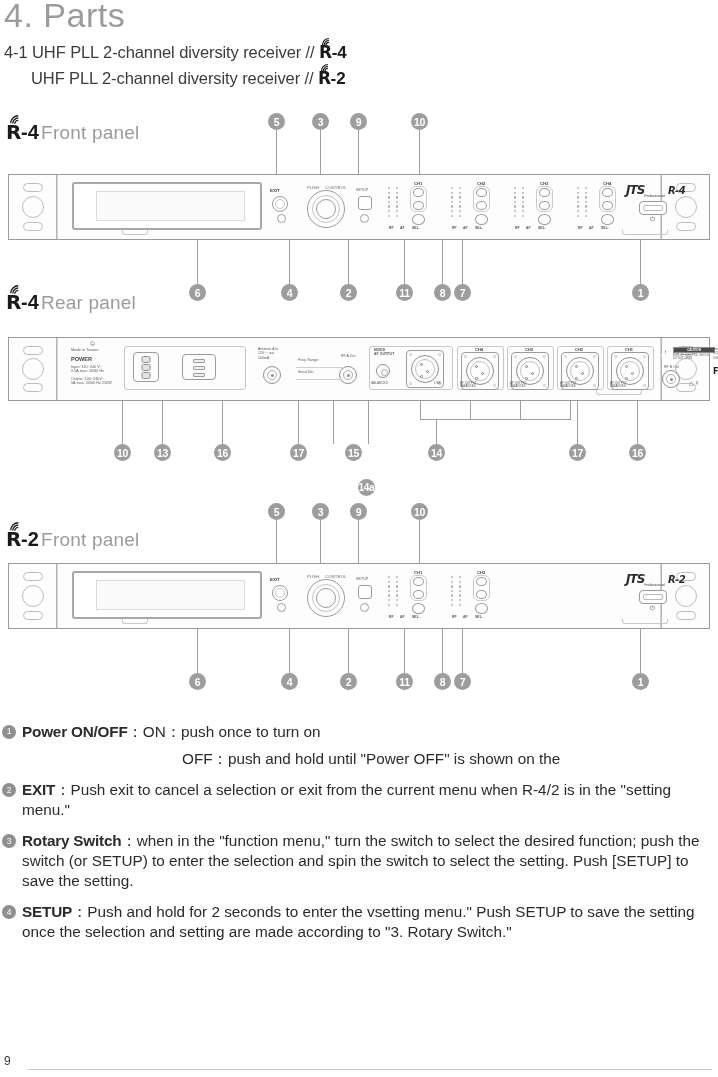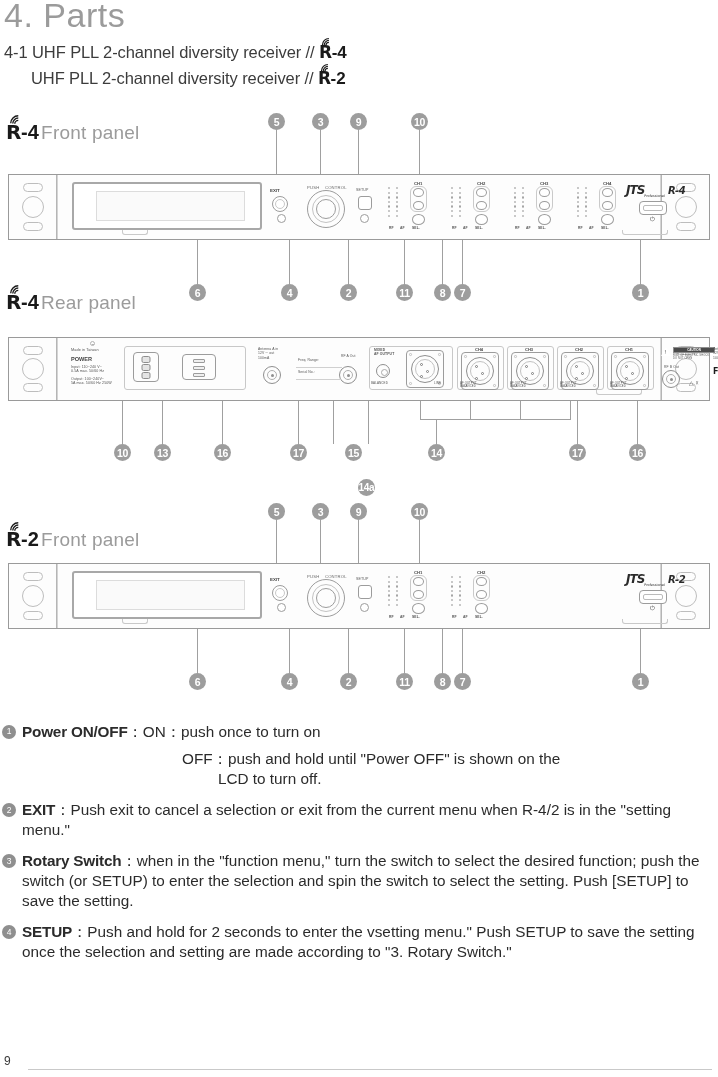--- a/index.html
+++ b/index.html
@@ -1021,21 +1021,20 @@
 <div class="cal" style="left:454px; top:673px;">7</div>
 <div class="lead v" style="left:640px; top:601px; height:72px;"></div>
 <div class="cal" style="left:632px; top:673px;">1</div>
 
 <div class="items">
 
   <div class="item">
     <span class="num">1</span>
     <b>Power ON/OFF</b><span>：</span><span>ON：push once to turn on</span>
     <div class="sub-line" style="margin-top:7px;">OFF：push and hold until "Power OFF" is shown on the</div>
-    <div class="sub-line ind2">LCD to turn off.</div>
   </div>
 
   <div class="item">
     <span class="num">2</span>
     <b>EXIT</b><span>：</span><span>Push exit to cancel a selection or exit from the current menu when R-4/2 is in the "setting menu."</span>
   </div>
 
   <div class="item">
     <span class="num">3</span>
     <b>Rotary Switch</b><span>：</span><span>when in the "function menu," turn the switch to select the desired function; push the switch (or SETUP) to enter the selection and spin the switch to select the setting. Push [SETUP] to save the setting.</span>

